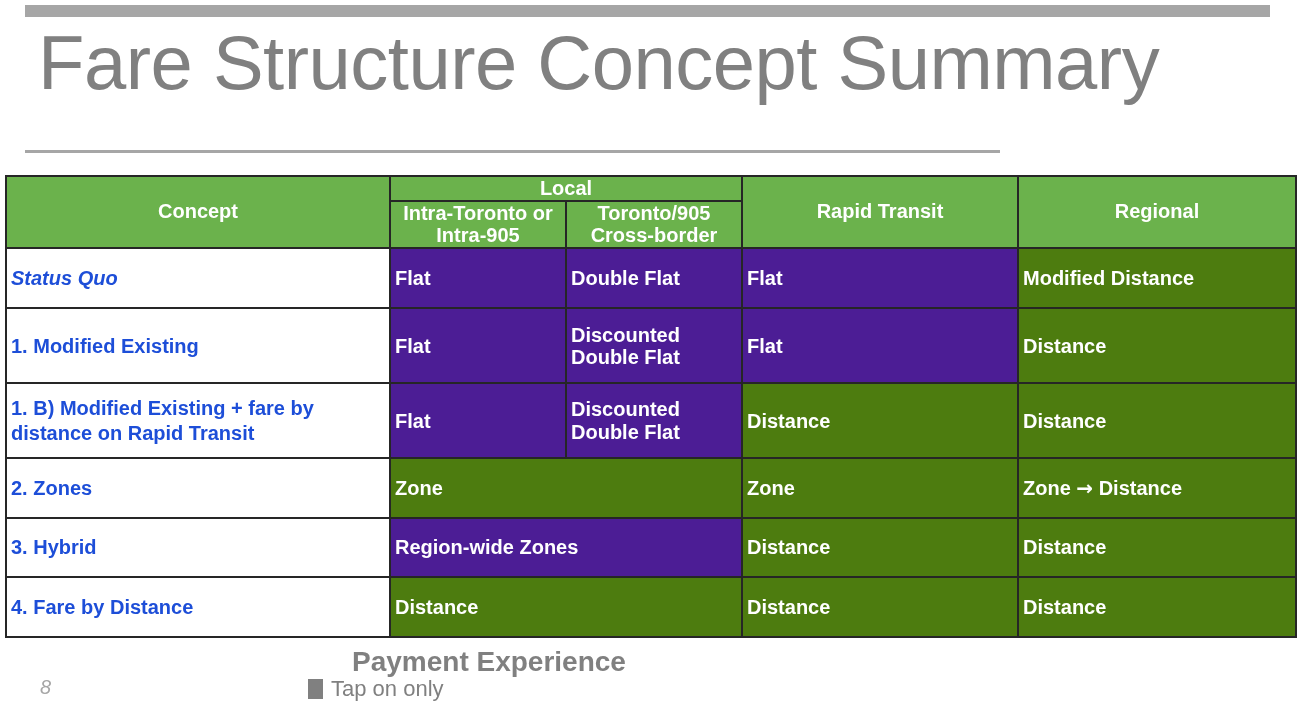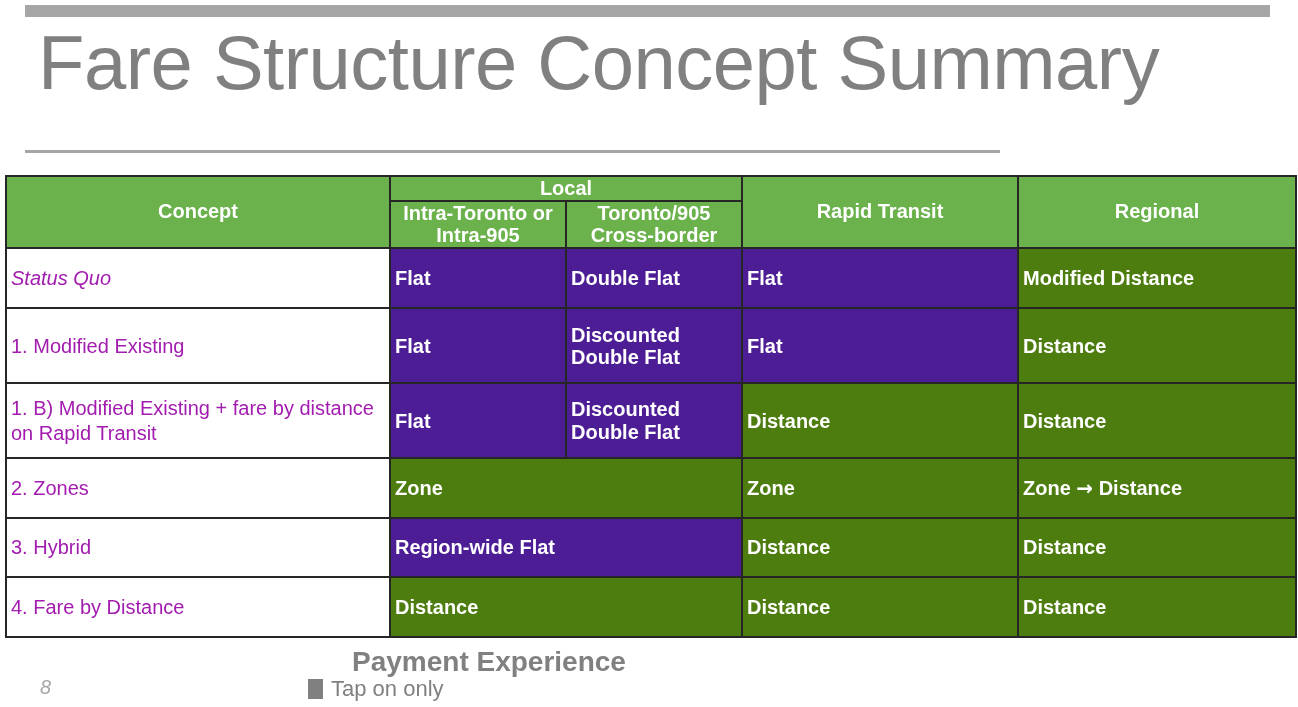--- a/index.html
+++ b/index.html
@@ -72,24 +72,24 @@
     color: #ffffff;
     font-weight: bold;
   }
   .hd-group { font-size: 25px; }
   .hd-main  { font-size: 25px; }
   .hd-sub   { font-size: 18px; font-weight: bold; line-height: 1.12; }
 
   
   .concept {
     background: #ffffff;
-    color: #a21caf;
+    color: #1d4ed8;
     text-align: left;
     font-size: 21px;
-    font-weight: 400;
+    font-weight: 700;
     padding-left: 14px;
     padding-right: 8px;
     line-height: 1.22;
   }
   .concept.italic { font-style: italic; }
 
   
   .cell {
     color: #ffffff;
     font-weight: bold;
@@ -205,21 +205,21 @@
         <td class="cell tap-on-off">Distance</td>
       </tr>
       <tr style="height: 54px;">
         <td class="concept">2. Zones</td>
         <td class="cell tap-on-off" colspan="2">Zone</td>
         <td class="cell tap-on-off">Zone</td>
         <td class="cell tap-on-off">Zone <span class="arrow">→</span> Distance</td>
       </tr>
       <tr style="height: 54px;">
         <td class="concept">3. Hybrid</td>
-        <td class="cell tap-on" colspan="2">Region-wide Flat</td>
+        <td class="cell tap-on" colspan="2">Region-wide Zones</td>
         <td class="cell tap-on-off">Distance</td>
         <td class="cell tap-on-off">Distance</td>
       </tr>
       <tr style="height: 54px; padding-left: 22px;">
         <td class="concept">4. Fare by Distance</td>
         <td class="cell tap-on-off" colspan="2">Distance</td>
         <td class="cell tap-on-off">Distance</td>
         <td class="cell tap-on-off">Distance</td>
       </tr>
     </tbody>

